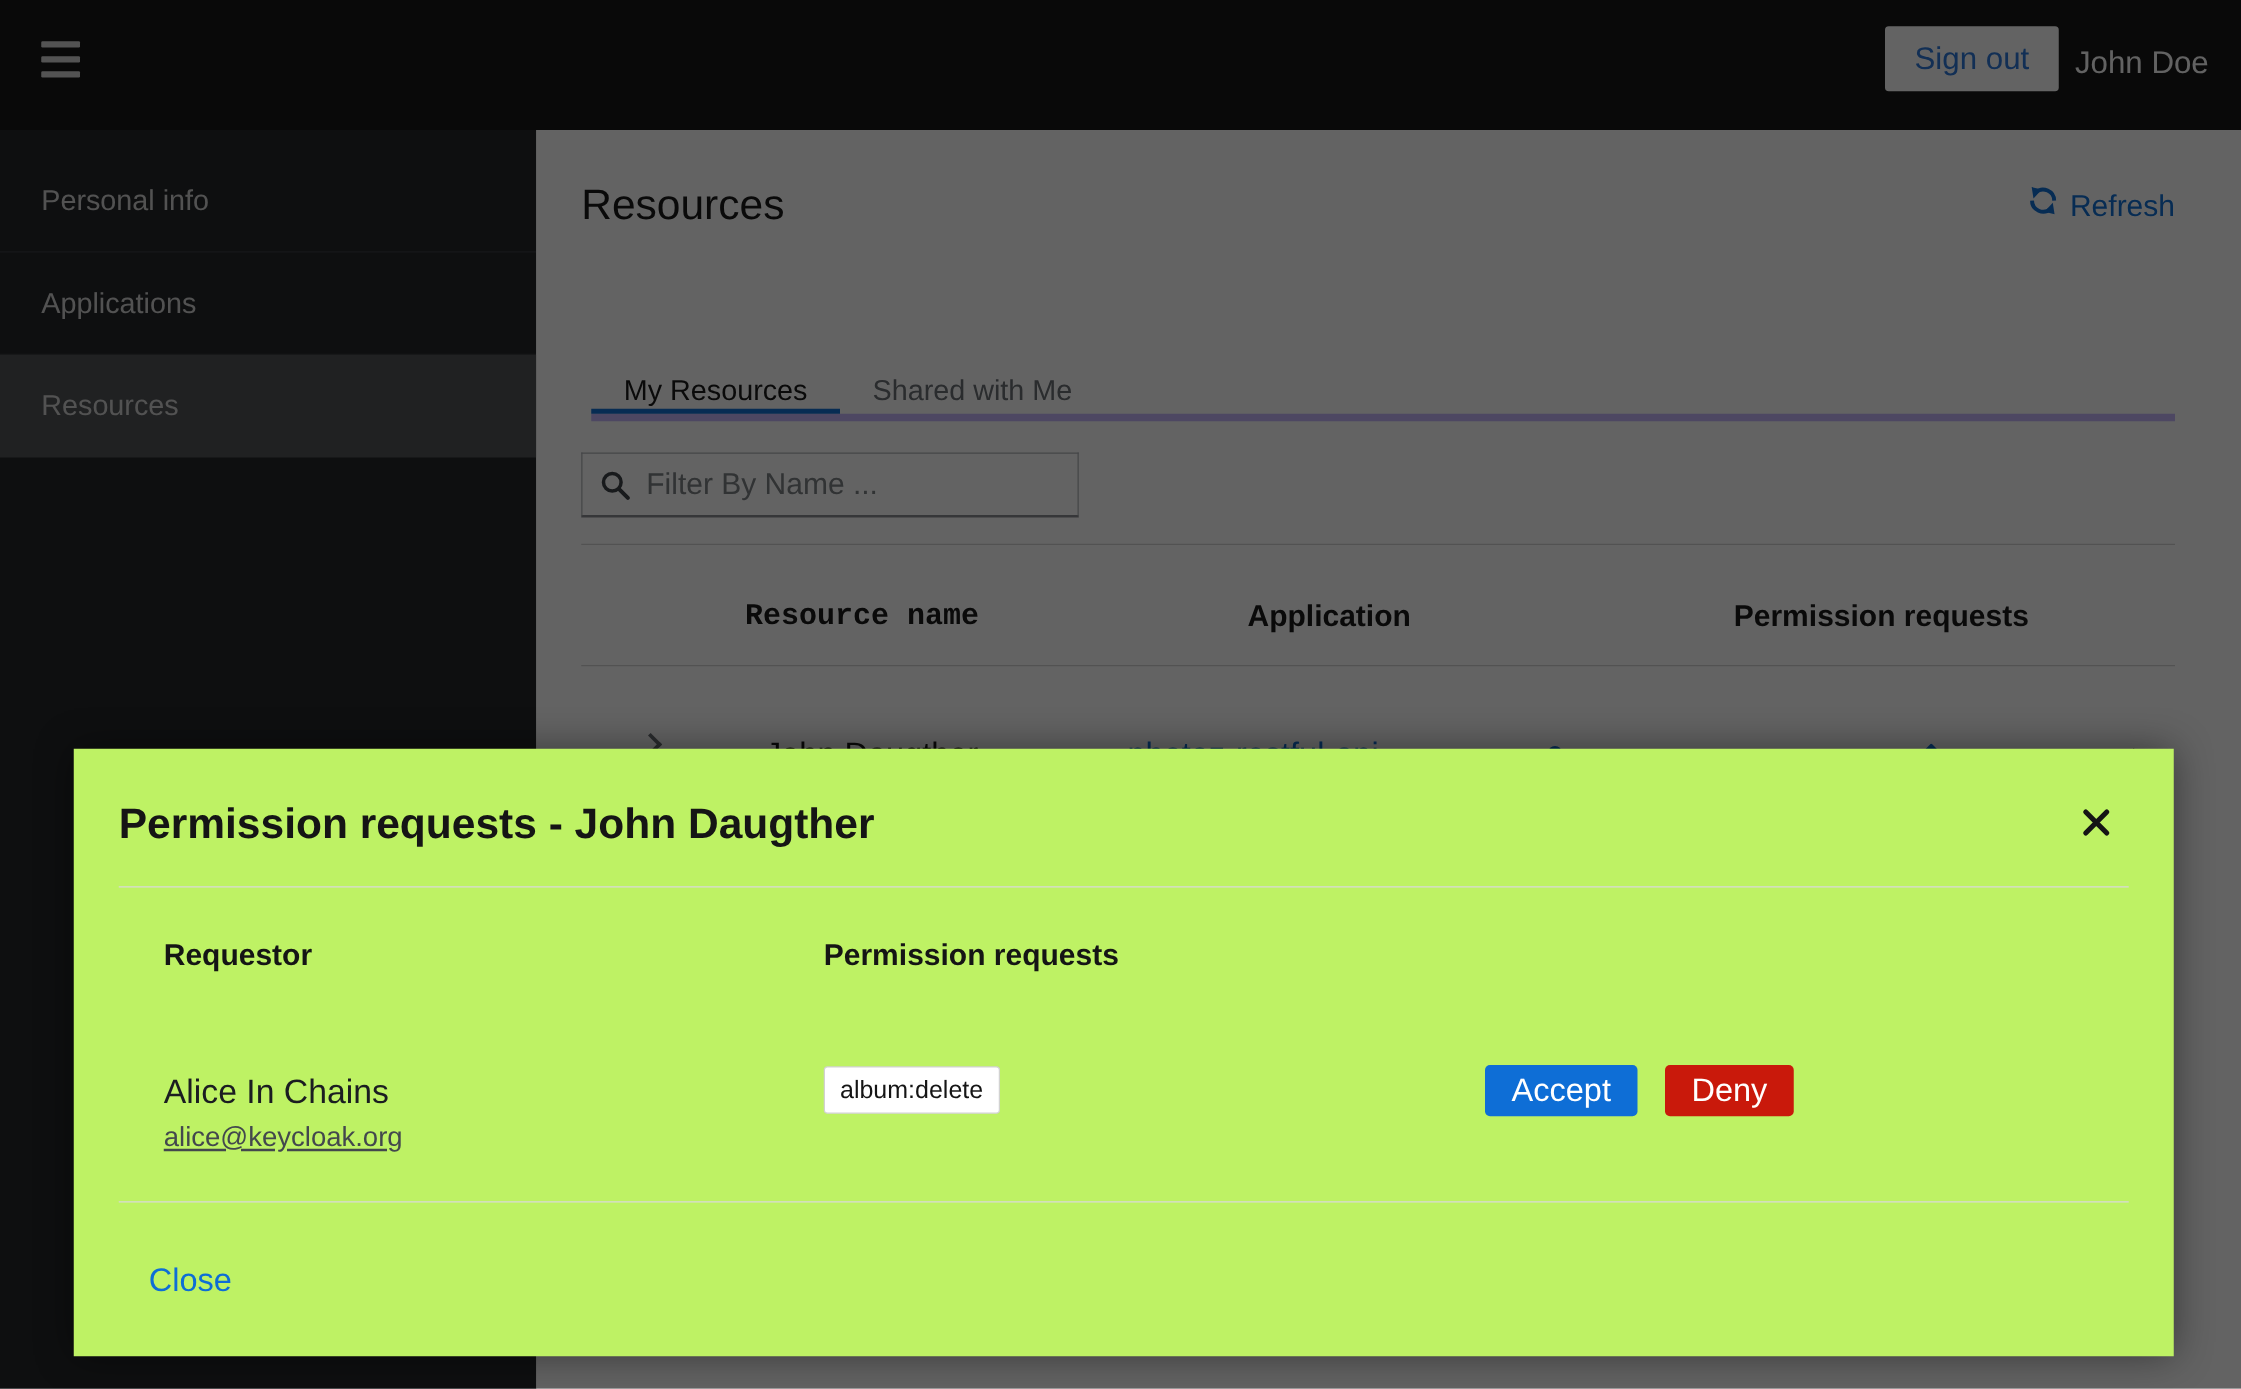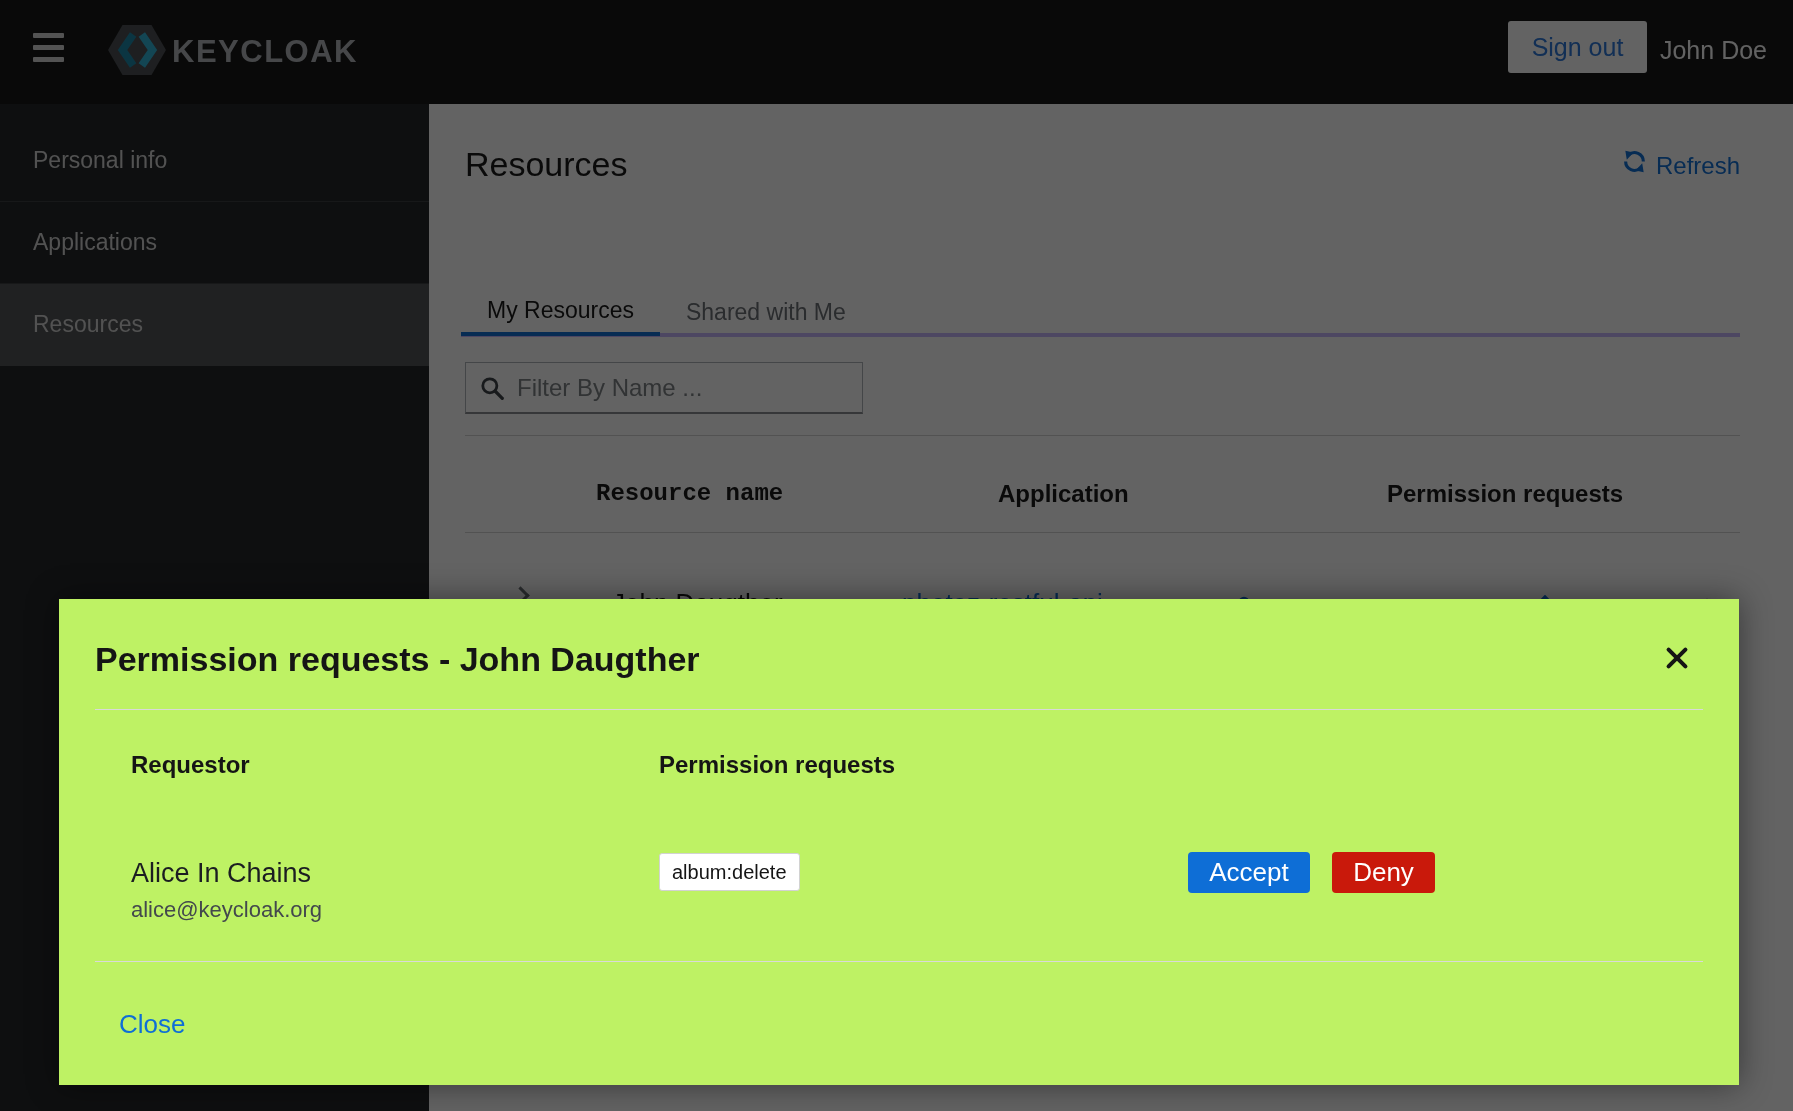--- a/index.html
+++ b/index.html
@@ -24,21 +24,21 @@
   .nav-chevron { position:absolute; right:56px; top:34px; width:13px; height:13px;
     border:solid #d2d2d2; border-width:3px 3px 0 0; transform:rotate(45deg); }
 
   
   .content { position:absolute; left:429px; top:104px; right:0; bottom:0; background:#fff; z-index:1; }
   .content-head { position:absolute; top:36px; left:36px; right:53px; height:48px;
     display:flex; justify-content:space-between; align-items:center; }
   .page-title { font-size:34px; font-weight:500; color:#151515; }
   .refresh { display:flex; align-items:flex-end; gap:9px; color:#0e6ed6; font-size:24px; cursor:pointer; }
 
-  .tabs { position:absolute; top:186px; left:32px; right:53px; height:47px; display:flex; border-bottom:4px solid #c4b5fd;align-items:center; }
+  .tabs { position:absolute; top:186px; left:44px; right:53px; height:47px; display:flex; border-bottom:6px solid #c4b5fd; }
   .tab { padding:0 26px; font-size:23px; line-height:44px; color:#6a6e73; cursor:pointer; }
   .tab.active { color:#151515; border-bottom:4px solid #0e6ed6; }
 
   .filter { position:absolute; top:258px; left:36px; width:398px; height:52px; }
   .filter-icon { position:absolute; left:14px; top:13px; }
   .filter input { width:100%; height:100%; padding:0 10px 0 51px; font-size:24px; font-family:inherit;
     color:#151515; background:#fff; border:1px solid #afb3b7; border-bottom:2px solid #8a8d90; }
   .filter input::placeholder { color:#7c8084; }
 
   .rtable { position:absolute; top:331px; left:36px; right:53px; border-top:1px solid #d2d2d2; }
@@ -59,47 +59,37 @@
   .backdrop { position:absolute; inset:0; background:rgba(3,3,3,0.62); z-index:5; }
   .modal { position:absolute; left:59px; top:599px; width:1680px; height:486px; background:#bef264;
     z-index:10; box-shadow:0 0 30px rgba(0,0,0,0.45); }
   .modal-title { position:absolute; left:36px; top:41px; font-size:34px; font-weight:700; color:#151515; white-space:nowrap; }
   .modal-close { position:absolute; left:1606px; top:47px; width:32px; height:32px; cursor:pointer; }
   .m-hr { position:absolute; left:36px; right:36px; border-top:1px solid #d9d9d9; }
   .m-hr.one { top:110px; } .m-hr.two { top:362px; }
   .m-col-label { position:absolute; top:152px; font-size:24px; font-weight:700; color:#151515; white-space:nowrap; }
   .m-col-label.requestor { left:72px; } .m-col-label.permreq { left:600px; }
   .req-name  { position:absolute; left:72px; top:259px; font-size:27px; color:#1b1d21; }
-  .req-email { position:absolute; left:72px; top:298px; font-size:22px; color:#43484d; }
+  .req-email { position:absolute; left:72px; top:298px; font-size:22px; color:#43484d;text-decoration:underline; }
   .chip { position:absolute; left:600px; top:254px; height:38px; line-height:36px; padding:0 12px;
     border:1px solid #d2d2d2; border-radius:3px; font-size:20px; color:#151515; background:#fff; }
   .btn { position:absolute; top:253px; height:41px; border:none; border-radius:4px;
     color:#fff; font-size:26px; font-family:inherit; cursor:pointer; }
   .btn.accept { left:1129px; width:122px; background:#0e6ed6; }
   .btn.deny   { left:1273px; width:103px; background:#c9190b; }
   .modal-close-link { position:absolute; left:60px; top:410px; font-size:26px; color:#0e6ed6; cursor:pointer; }
 </style>
 </head>
 <body>
 
 <header class="masthead">
   <div class="hamburger">
     <span></span>
       <span></span>
       <span></span>
-  </div>
-  <div class="brand">
-    <span>
-      <svg width="62" height="56" viewBox="0 0 64 58">
-        <polygon points="17,3 47,3 62,29 47,55 17,55 2,29" fill="#4a4e53"></polygon>
-        <path d="M28 13 L17 29 L28 45" stroke="#1a87a8" stroke-width="8" fill="none"></path>
-        <path d="M37 13 L48 29 L37 45" stroke="#2fb4d8" stroke-width="8" fill="none"></path>
-      </svg>
-    </span>
-    <span class="brand-text">KEYCLOAK</span>
   </div>
   <button class="signout-btn">Sign out</button>
   <span class="username">John Doe</span>
 </header>
 
 <nav class="sidebar">
   <div class="nav-item">
     <span>Personal info</span>
   </div>
   <div class="nav-item">

